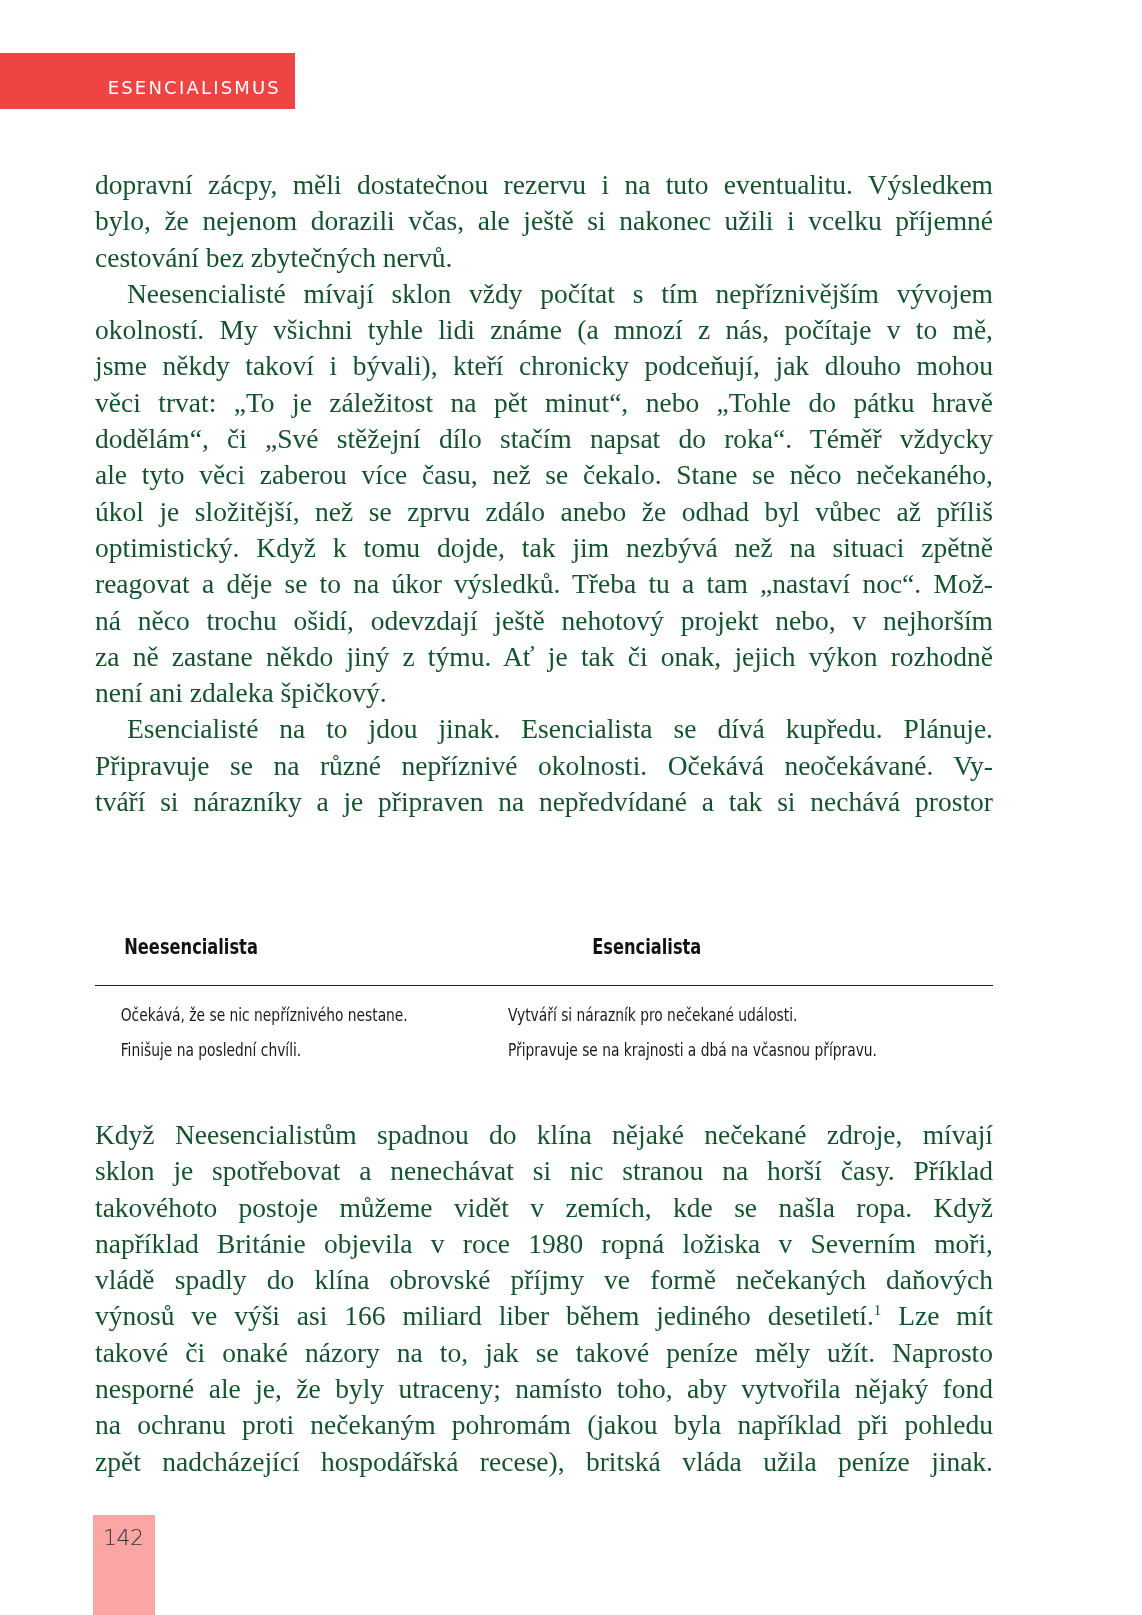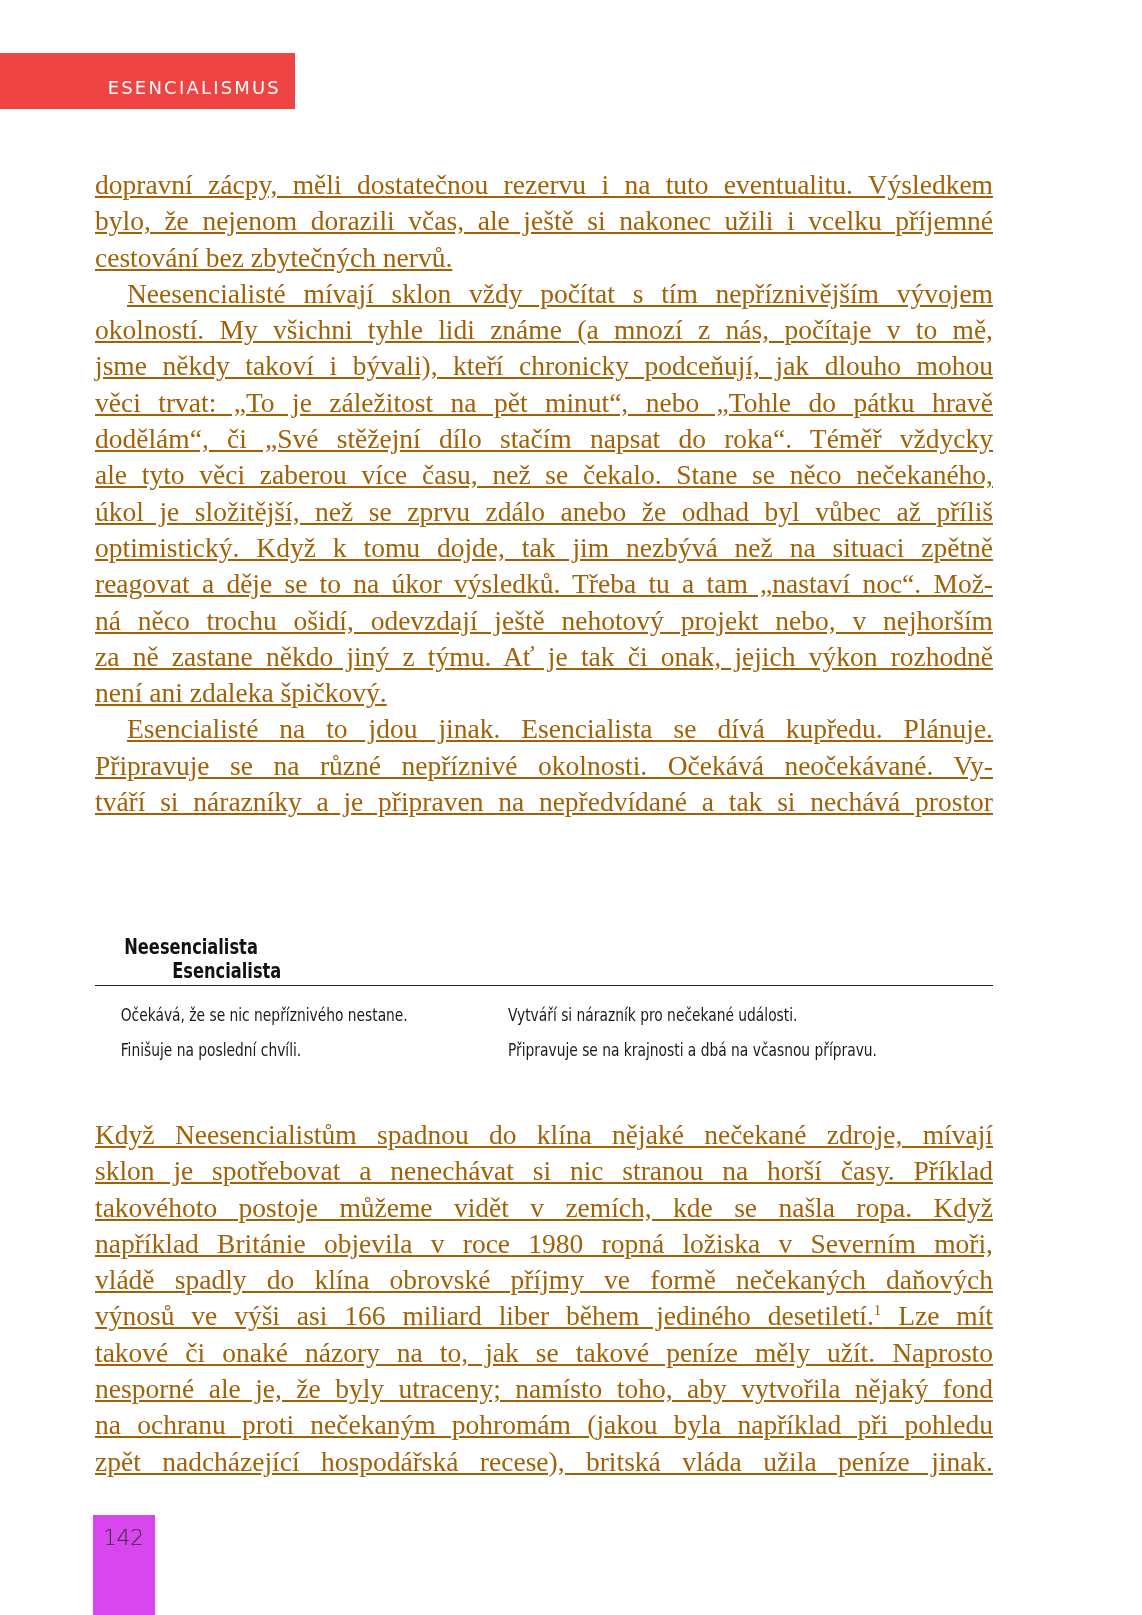--- a/index.html
+++ b/index.html
@@ -9,43 +9,43 @@
       background: #ef4444;
     }
     .header-label {
       position: absolute; right: 14px; top: 26px;
       font-family: "DejaVu Sans", sans-serif; font-size: 18px; letter-spacing: 2.2px;
       color: #ffffff; line-height: 1;
     }
     .body-text {
       position: absolute; left: 95px; width: 898px;
       font-family: "Liberation Serif", serif; font-size: 27.5px; line-height: 36.3px;
-      color: #a16207; text-align: justify; text-decoration: underline;
+      color: #14532d; text-align: justify;
     }
     .body-text p { margin: 0; }
     .line { display: block; text-align-last: justify; white-space: nowrap; }
     .line.last { text-align-last: left; }
     #block1 { top: 167px; }
     #block2 { top: 1117px; }
     .cmp-table {
       position: absolute; left: 95px; top: 935px; width: 898px;
       font-family: "DejaVu Sans Condensed", "DejaVu Sans", sans-serif;
     }
-    .cmp-head { display: flex; height: 50px; border-bottom: 1.5px solid #222; flex-direction: column; }
+    .cmp-head { display: flex; height: 50px; border-bottom: 1.5px solid #222; }
     .cmp-head .col-a { width: 420px; padding-left: 34px; box-sizing: border-box; font-weight: bold; font-size: 21px; color: #111; transform: scaleX(0.86); transform-origin: left; }
     .cmp-head .col-b { padding-left: 34px; box-sizing: border-box; font-weight: bold; font-size: 21px; color: #111; margin-left: 48px; transform: scaleX(0.86); transform-origin: left; }
     .cmp-row { display: flex; height: 35px; align-items: flex-start; font-size: 18.5px; color: #1a1a1a; }
     .cmp-row:first-of-type { margin-top: 18px; }
     .cmp-row .col-a { width: 420px; padding-left: 31px; box-sizing: border-box; white-space: nowrap; transform: scaleX(0.83); transform-origin: left; }
     .cmp-row .col-b { padding-left: 0; white-space: nowrap; transform: scaleX(0.83); transform-origin: left; margin-left: -7px; }
     .cmp-rows { margin-top: 18px; }
     .footnote-ref { font-size: 15px; vertical-align: super; line-height: 0; }
     .page-band {
       position: absolute; left: 93px; top: 1515px; width: 62px; height: 100px;
-      background: #d946ef;
+      background: #fca5a5;
     }
     .page-number {
       position: absolute; left: 10px; top: 10px;
       font-family: "DejaVu Sans", sans-serif; font-size: 22px; font-weight: 300;
       color: #333; letter-spacing: -0.5px;
     }
   </style>
 </head>
 <body>
 

